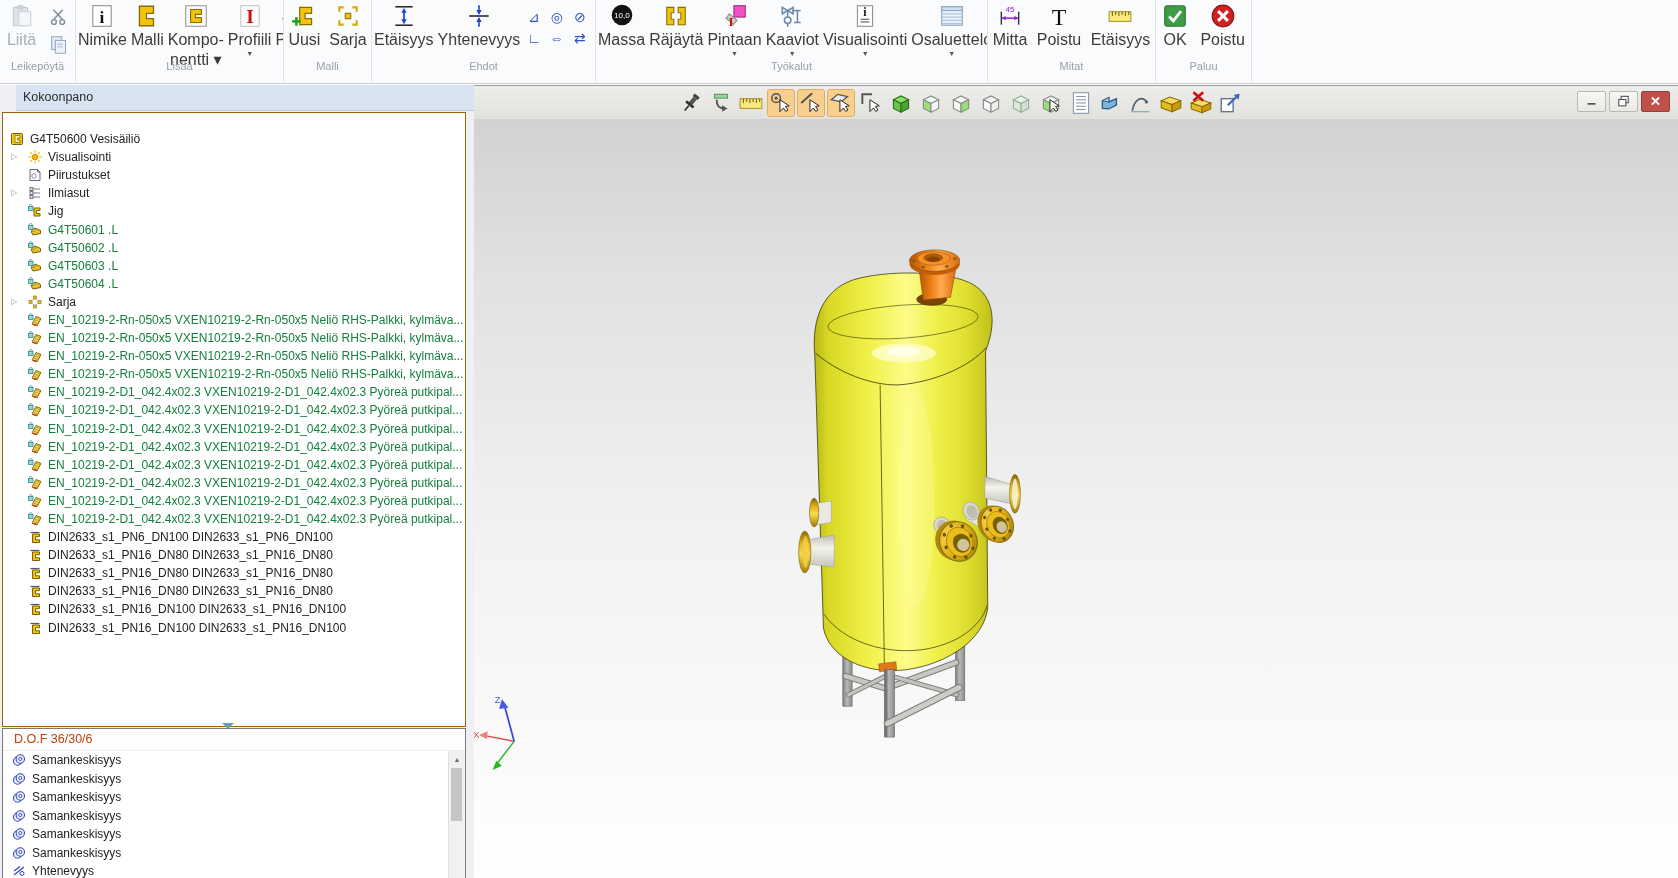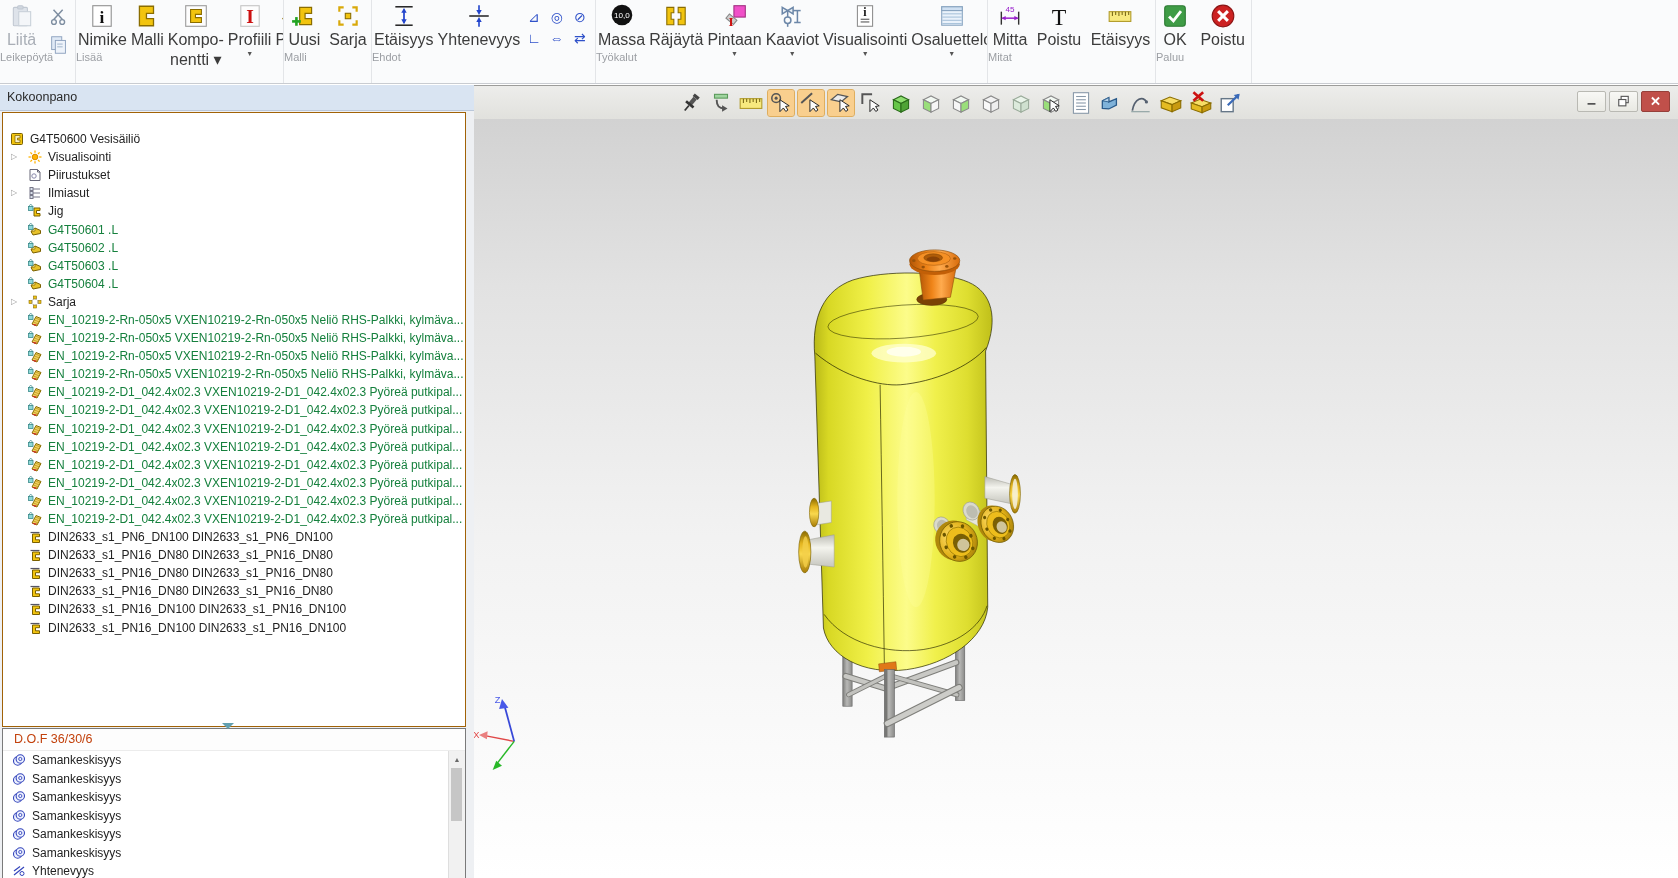--- a/index.html
+++ b/index.html
@@ -3,36 +3,36 @@
 <meta charset="utf-8">
 <style>
   html,body{margin:0;padding:0;background:#fff;font-family:"Liberation Sans",sans-serif;}
   #app{position:relative;width:1678px;height:878px;overflow:hidden;background:#fff;user-select:none;}
 
   
   .ribbon{position:absolute;top:0;left:0;width:1678px;height:84px;background:#fafbfc;border-bottom:1px solid #c9ccd1;display:flex;box-sizing:border-box;}
   .rgroup{position:relative;height:83px;border-right:1px solid #e3e5e8;box-sizing:border-box;flex:0 0 auto;overflow:hidden;}
   .rgroup:nth-child(1){width:76px}.rgroup:nth-child(2){width:208px}.rgroup:nth-child(3){width:88px}
   .rgroup:nth-child(4){width:224px}.rgroup:nth-child(5){width:392px}.rgroup:nth-child(6){width:168px}.rgroup:nth-child(7){width:96px}
-  .rgroup-label{position:absolute;bottom:20px;left:0;right:0;font-size:11px;color:#9b9ea3;white-space:nowrap;}
+  .rgroup-label{position:absolute;bottom:11px;left:0;right:0;text-align:center;font-size:11px;color:#9b9ea3;white-space:nowrap;}
   .ritems{display:flex;align-items:flex-start;justify-content:space-around;height:62px;padding-top:2px;}
   .rbtn{display:flex;flex-direction:column;align-items:center;padding:1px 2px;cursor:pointer;border-radius:2px;}
   .rbtn .ric{width:26px;height:26px;}
   .rbtn .rlabel{font-size:16px;color:#3c3c3c;margin-top:2px;line-height:1.1;text-align:center;white-space:nowrap;}
   .rbtn .drop{font-size:7px;color:#555;line-height:1;margin-top:1px;}
   .rbtn.disabled .rlabel{color:#a9aeb6;}
   .rbtn.disabled .ric{opacity:.55;filter:grayscale(.4);}
   .smallcol{display:flex;flex-direction:column;gap:6px;padding-top:4px;}
   .sbtn{width:22px;height:22px;cursor:pointer;border-radius:2px;}
   .minigrid{display:grid;grid-template-columns:repeat(4,23px);grid-auto-rows:21px;margin-top:5px;color:#2f51c9;font-size:14px;text-align:center;line-height:21px;}
   .minigrid span{cursor:pointer;}
 
   
   .leftpanel{position:absolute;top:85px;left:0;width:474px;bottom:0;background:#eef0f3;}
-  .panel-header{height:25px;background:#d9e4f2;border-bottom:1px solid #bac7d9;font-size:12.5px;color:#2a2a2a;line-height:25px;padding-left:7px;}
+  .panel-header{height:25px;background:#d9e4f2;border-bottom:1px solid #bac7d9;font-size:12.5px;color:#2a2a2a;line-height:25px;padding-left:7px;margin-left:16px;}
   .treebox{position:absolute;top:27px;left:2px;width:464px;height:615px;background:#fff;border:1px solid #a16207;overflow:hidden;box-sizing:border-box;padding-top:17px;}
   .trow{position:relative;display:flex;align-items:center;height:18.1px;padding-left:24px;font-size:12px;color:#222;white-space:nowrap;cursor:default;}
   .trow.root{padding-left:6px;}
   .trow .exp{position:absolute;left:8px;top:4px;font-size:8px;color:#9a9a9a;}
   .trow .ticon{width:16px;height:14px;margin-right:5px;flex:0 0 auto;}
   .trow.blue .tlabel{color:#15803d;text-align:right;}
   .dofpanel{position:absolute;top:643px;left:2px;width:464px;height:235px;background:#fff;border:1px solid #7a7a7a;box-sizing:border-box;overflow:hidden;}
   .dof-header{height:21px;line-height:21px;font-size:12.5px;color:#c2410c;padding-left:11px;background:#fdfdfd;border-bottom:1px solid #ececec;}
   .dof-rows{position:absolute;top:22px;left:0;right:17px;bottom:0;overflow:hidden;}
   .drow{display:flex;align-items:center;height:18.5px;padding-left:8px;font-size:12px;color:#222;white-space:nowrap;}

